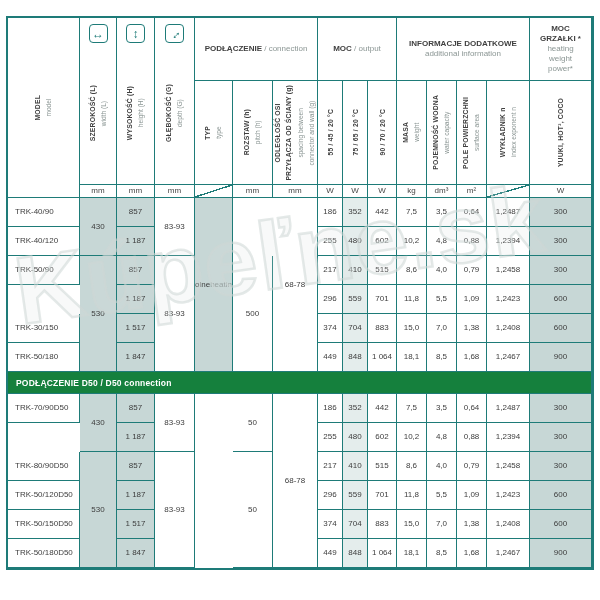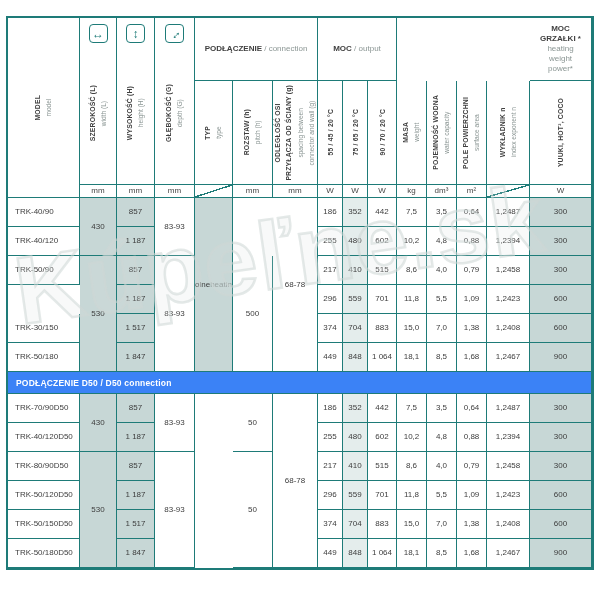--- a/index.html
+++ b/index.html
@@ -25,21 +25,21 @@
   .rot .pl{font-weight:bold;font-size:6.8px;letter-spacing:.2px;color:#3f3f3f;}
   .rot .en{color:#8b9694;font-size:6.6px;}
   .vcell{flex-direction:column;justify-content:flex-start;padding-top:6px;}
   .vcell .rotwrap{flex:1;display:flex;align-items:center;justify-content:center;}
   .iconbox{width:19px;height:19px;border:1.5px solid #1e7b78;border-radius:4px;
            display:flex;align-items:center;justify-content:center;
            color:#1e7b78;font-size:12px;font-weight:bold;flex:none;box-sizing:border-box;background:#fff;}
   .diagonal .icn{display:inline-block;transform:rotate(-45deg);}
   .diag{background:
      linear-gradient(to bottom right, transparent 47%, #1e7b78 47%, #1e7b78 53%, transparent 53%), #fff;}
-  .band{background:#3b82f6;color:#ffffff;font-weight:bold;font-size:8.5px;
+  .band{background:#15803d;color:#ffffff;font-weight:bold;font-size:8.5px;
         justify-content:flex-start;padding-left:8px;letter-spacing:.2px;}
   .two{flex-direction:row;line-height:9px;}
   .unit{font-size:8px;color:#454545;}
   .watermark{position:absolute;left:18px;top:196px;width:580px;height:180px;
      font-size:96px;font-weight:bold;letter-spacing:1px;transform:rotate(-8deg);
      color:rgba(214,223,222,0.18);-webkit-text-stroke:2.5px rgba(205,215,214,0.55);
      pointer-events:none;z-index:5;white-space:nowrap;}
 </style>
 </head>
 <body>
@@ -87,20 +87,24 @@
           <div class="en">depth (G)</div>
         </div>
       </div>
   </div>
 
   <div class="c grp" style="grid-area:1/5/2/8">
     <div><span class="pl">PODŁĄCZENIE</span> <span class="en">/ connection</span></div>
   </div>
   <div class="c grp" style="grid-area:1/8/2/11">
     <div><span class="pl">MOC</span> <span class="en">/ output</span></div>
+  </div>
+  <div class="c grp" style="grid-area:1/11/2/15">
+    <div class="pl">INFORMACJE DODATKOWE</div>
+    <div class="en">additional information</div>
   </div>
   <div class="c grp" style="grid-area:1/15/2/16">
     <div class="pl">MOC</div>
     <div class="pl">GRZAŁKI *</div>
     <div class="en">heating</div>
     <div class="en">weight</div>
     <div class="en">power*</div>
   </div>
 
   <div class="c" style="grid-area:2/5/3/6">
@@ -263,21 +267,20 @@
   <div class="c shade" style="grid-area:4/15/5/16">300</div>
   <div class="c shade" style="grid-area:5/15/6/16">300</div>
   <div class="c shade" style="grid-area:6/15/7/16">300</div>
   <div class="c shade" style="grid-area:7/15/8/16">600</div>
   <div class="c shade" style="grid-area:8/15/9/16">600</div>
   <div class="c shade" style="grid-area:9/15/10/16">900</div>
 
   <div class="c band" style="grid-area:10/1/11/16">PODŁĄCZENIE D50 / D50 connection</div>
 
   <div class="c left" style="grid-area:11/1/12/2">TRK-70/90D50</div>
-  <div class="c left" style="grid-area:12/1/13/2">TRK-40/120D50</div>
   <div class="c left" style="grid-area:13/1/14/2">TRK-80/90D50</div>
   <div class="c left" style="grid-area:14/1/15/2">TRK-50/120D50</div>
   <div class="c left" style="grid-area:15/1/16/2">TRK-50/150D50</div>
   <div class="c left" style="grid-area:16/1/17/2">TRK-50/180D50</div>
 
   <div class="c shade" style="grid-area:11/2/13/3">430</div>
   <div class="c shade" style="grid-area:13/2/17/3">530</div>
 
   <div class="c shade" style="grid-area:11/3/12/4">857</div>
   <div class="c shade" style="grid-area:12/3/13/4">1 187</div>

